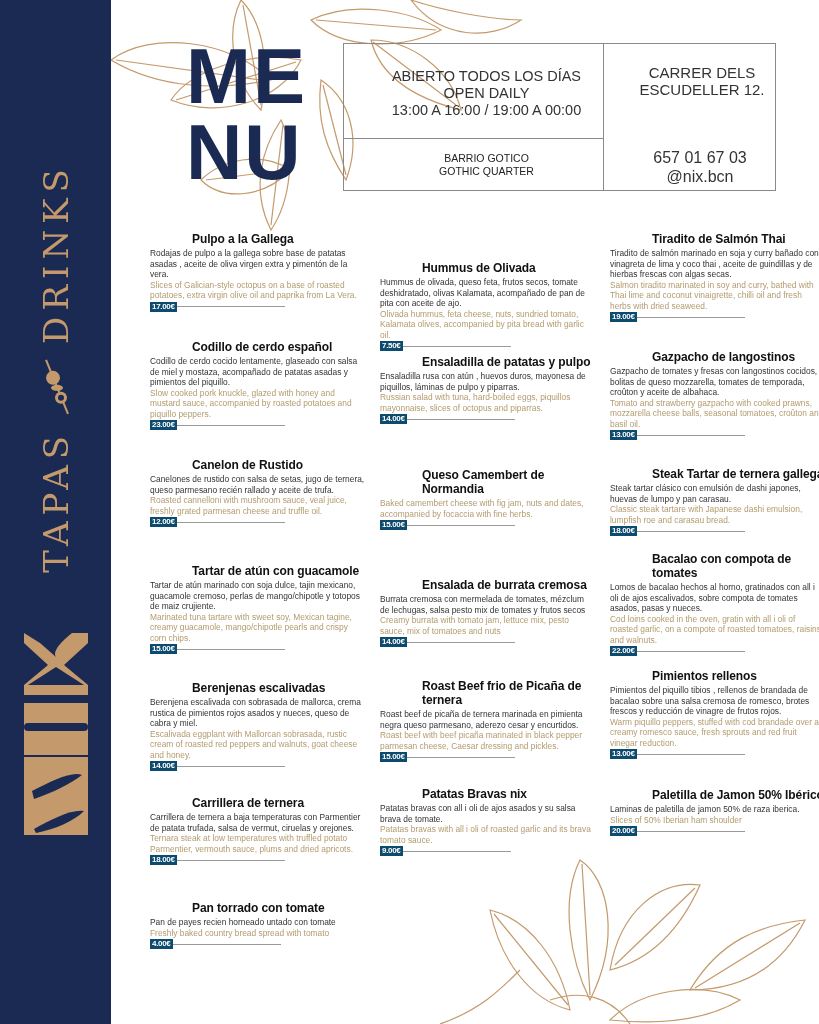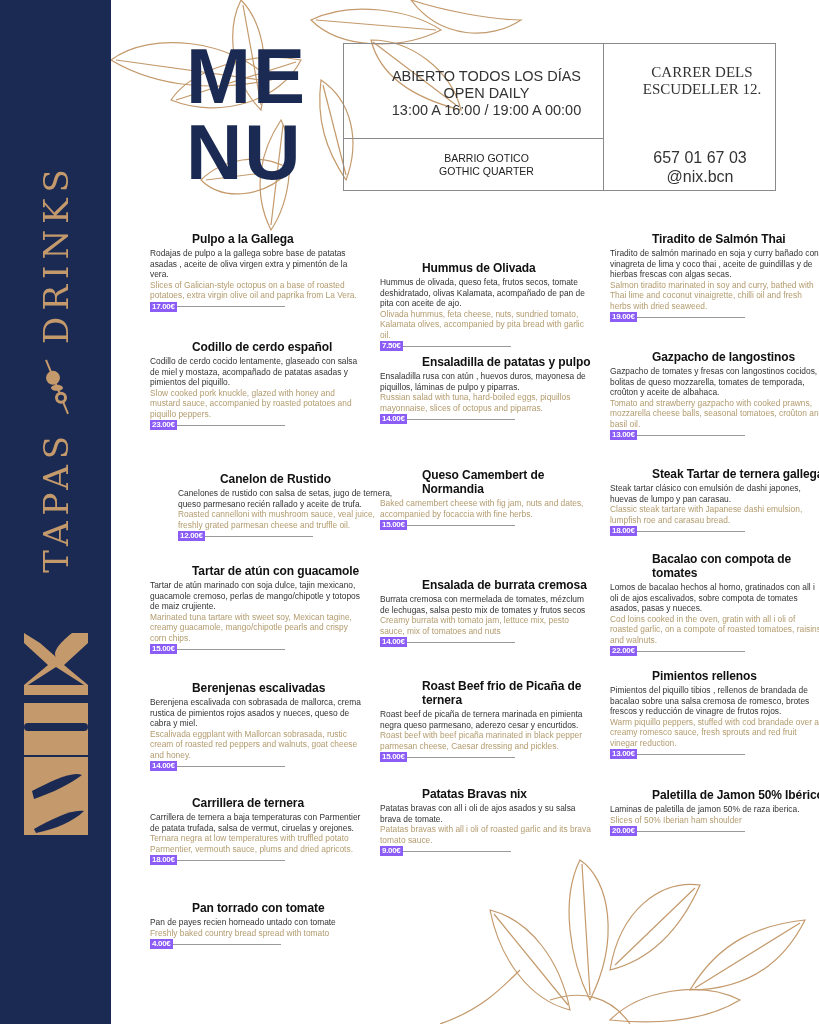--- a/index.html
+++ b/index.html
@@ -32,34 +32,34 @@
     color: #1b2a52; font-size: 78px; line-height: 76px; letter-spacing: 2px;
   }
 
   .info-box {
     position: absolute; left: 343px; top: 43px; width: 433px; height: 148px;
     border: 1px solid #8a8a8a;
   }
   .info-cell { position: absolute; color: #333; text-align: center; }
   .info-hours { left: 0; top: 0; width: 260px; height: 95px; border-right: 1px solid #8a8a8a; border-bottom: 1px solid #8a8a8a; padding: 24px 0 0 26px; font-size: 14.5px; line-height: 17px; }
   .info-area { left: 0; top: 95px; width: 260px; height: 52px; border-right: 1px solid #8a8a8a; padding: 13px 0 0 26px; font-size: 10.5px; line-height: 12.5px; color: #222; }
-  .info-address { left: 260px; top: 0; width: 172px; height: 95px; padding: 20px 0 0 24px; font-size: 15px; line-height: 17px; font-family: Liberation Serif, serif; }
+  .info-address { left: 260px; top: 0; width: 172px; height: 95px; padding: 20px 0 0 24px; font-size: 15px; line-height: 17px; }
   .info-contact { left: 260px; top: 95px; width: 172px; height: 52px; padding: 9px 5px 0 25px; font-size: 16px; line-height: 19px; }
 
   .col { position: absolute; top: 232px; width: 215px; }
   .col-1 { left: 150px; }
   .col-2 { left: 380px; }
   .col-3 { left: 610px; }
 
   .dish { position: absolute; left: 0; width: 215px; }
   .dish-name { font-weight: 700; font-size: 12px; line-height: 14px; color: #111; margin-bottom: 2px; letter-spacing: -0.1px; padding-left: 42px; }
   .dish-es { font-size: 8.4px; line-height: 10.5px; color: #333; }
   .dish-en { font-size: 8.4px; line-height: 10.5px; color: #b39b6e; }
   .price-row { display: flex; align-items: center; margin-top: 1px; }
-  .price { background: #8b5cf6; color: #fff; font-size: 8px; font-weight: 700; padding: 0 2px; line-height: 10px; letter-spacing: -0.3px; }
+  .price { background: #0c4a6e; color: #fff; font-size: 8px; font-weight: 700; padding: 0 2px; line-height: 10px; letter-spacing: -0.3px; }
   .price-line { width: 108px; height: 1px; background: #9a9a9a; }
 </style>
 </head>
 <body>
 
 <div class="sidebar">
   <div class="sidebar-tagline">
     <span>TAPAS</span>
     <svg class="skewer" viewBox="0 0 58 28">
       <line x1="2" y1="26" x2="56" y2="4" stroke="#c49a6c" stroke-width="2"></line>
@@ -155,21 +155,21 @@
     </div>
     <div class="dish" style="top: 108px;">
       <div class="dish-name">Codillo de cerdo español</div>
       <div class="dish-es">Codillo de cerdo cocido lentamente, glaseado con salsa de miel y mostaza, acompañado de patatas asadas y pimientos del piquillo.</div>
       <div class="dish-en">Slow cooked pork knuckle, glazed with honey and mustard sauce, accompanied by roasted potatoes and piquillo peppers.</div>
       <div class="price-row">
         <span class="price">23.00€</span>
         <span class="price-line"></span>
       </div>
     </div>
-    <div class="dish" style="top: 240px; margin-left: 28px;">
+    <div class="dish" style="top: 226px;">
       <div class="dish-name">Canelon de Rustido</div>
       <div class="dish-es">Canelones de rustido con salsa de setas, jugo de ternera, queso parmesano recién rallado y aceite de trufa.</div>
       <div class="dish-en">Roasted cannelloni with mushroom sauce, veal juice, freshly grated parmesan cheese and truffle oil.</div>
       <div class="price-row">
         <span class="price">12.00€</span>
         <span class="price-line"></span>
       </div>
     </div>
     <div class="dish" style="top: 332px;">
       <div class="dish-name">Tartar de atún con guacamole</div>
@@ -185,21 +185,21 @@
       <div class="dish-es">Berenjena escalivada con sobrasada de mallorca, crema rustica de pimientos rojos asados y nueces, queso de cabra y miel.</div>
       <div class="dish-en">Escalivada eggplant with Mallorcan sobrasada, rustic cream of roasted red peppers and walnuts, goat cheese and honey.</div>
       <div class="price-row">
         <span class="price">14.00€</span>
         <span class="price-line"></span>
       </div>
     </div>
     <div class="dish" style="top: 564px;">
       <div class="dish-name">Carrillera de ternera</div>
       <div class="dish-es">Carrillera de ternera a baja temperaturas con Parmentier de patata trufada, salsa de vermut, ciruelas y orejones.</div>
-      <div class="dish-en">Ternara negra at low temperatures with truffled potato Parmentier, vermouth sauce, plums and dried apricots.</div>
+      <div class="dish-en">Ternara steak at low temperatures with truffled potato Parmentier, vermouth sauce, plums and dried apricots.</div>
       <div class="price-row">
         <span class="price">18.00€</span>
         <span class="price-line"></span>
       </div>
     </div>
     <div class="dish" style="top: 669px;">
       <div class="dish-name">Pan torrado con tomate</div>
       <div class="dish-es">Pan de payes recien horneado untado con tomate</div>
       <div class="dish-en">Freshly baked country bread spread with tomato</div>
       <div class="price-row">

